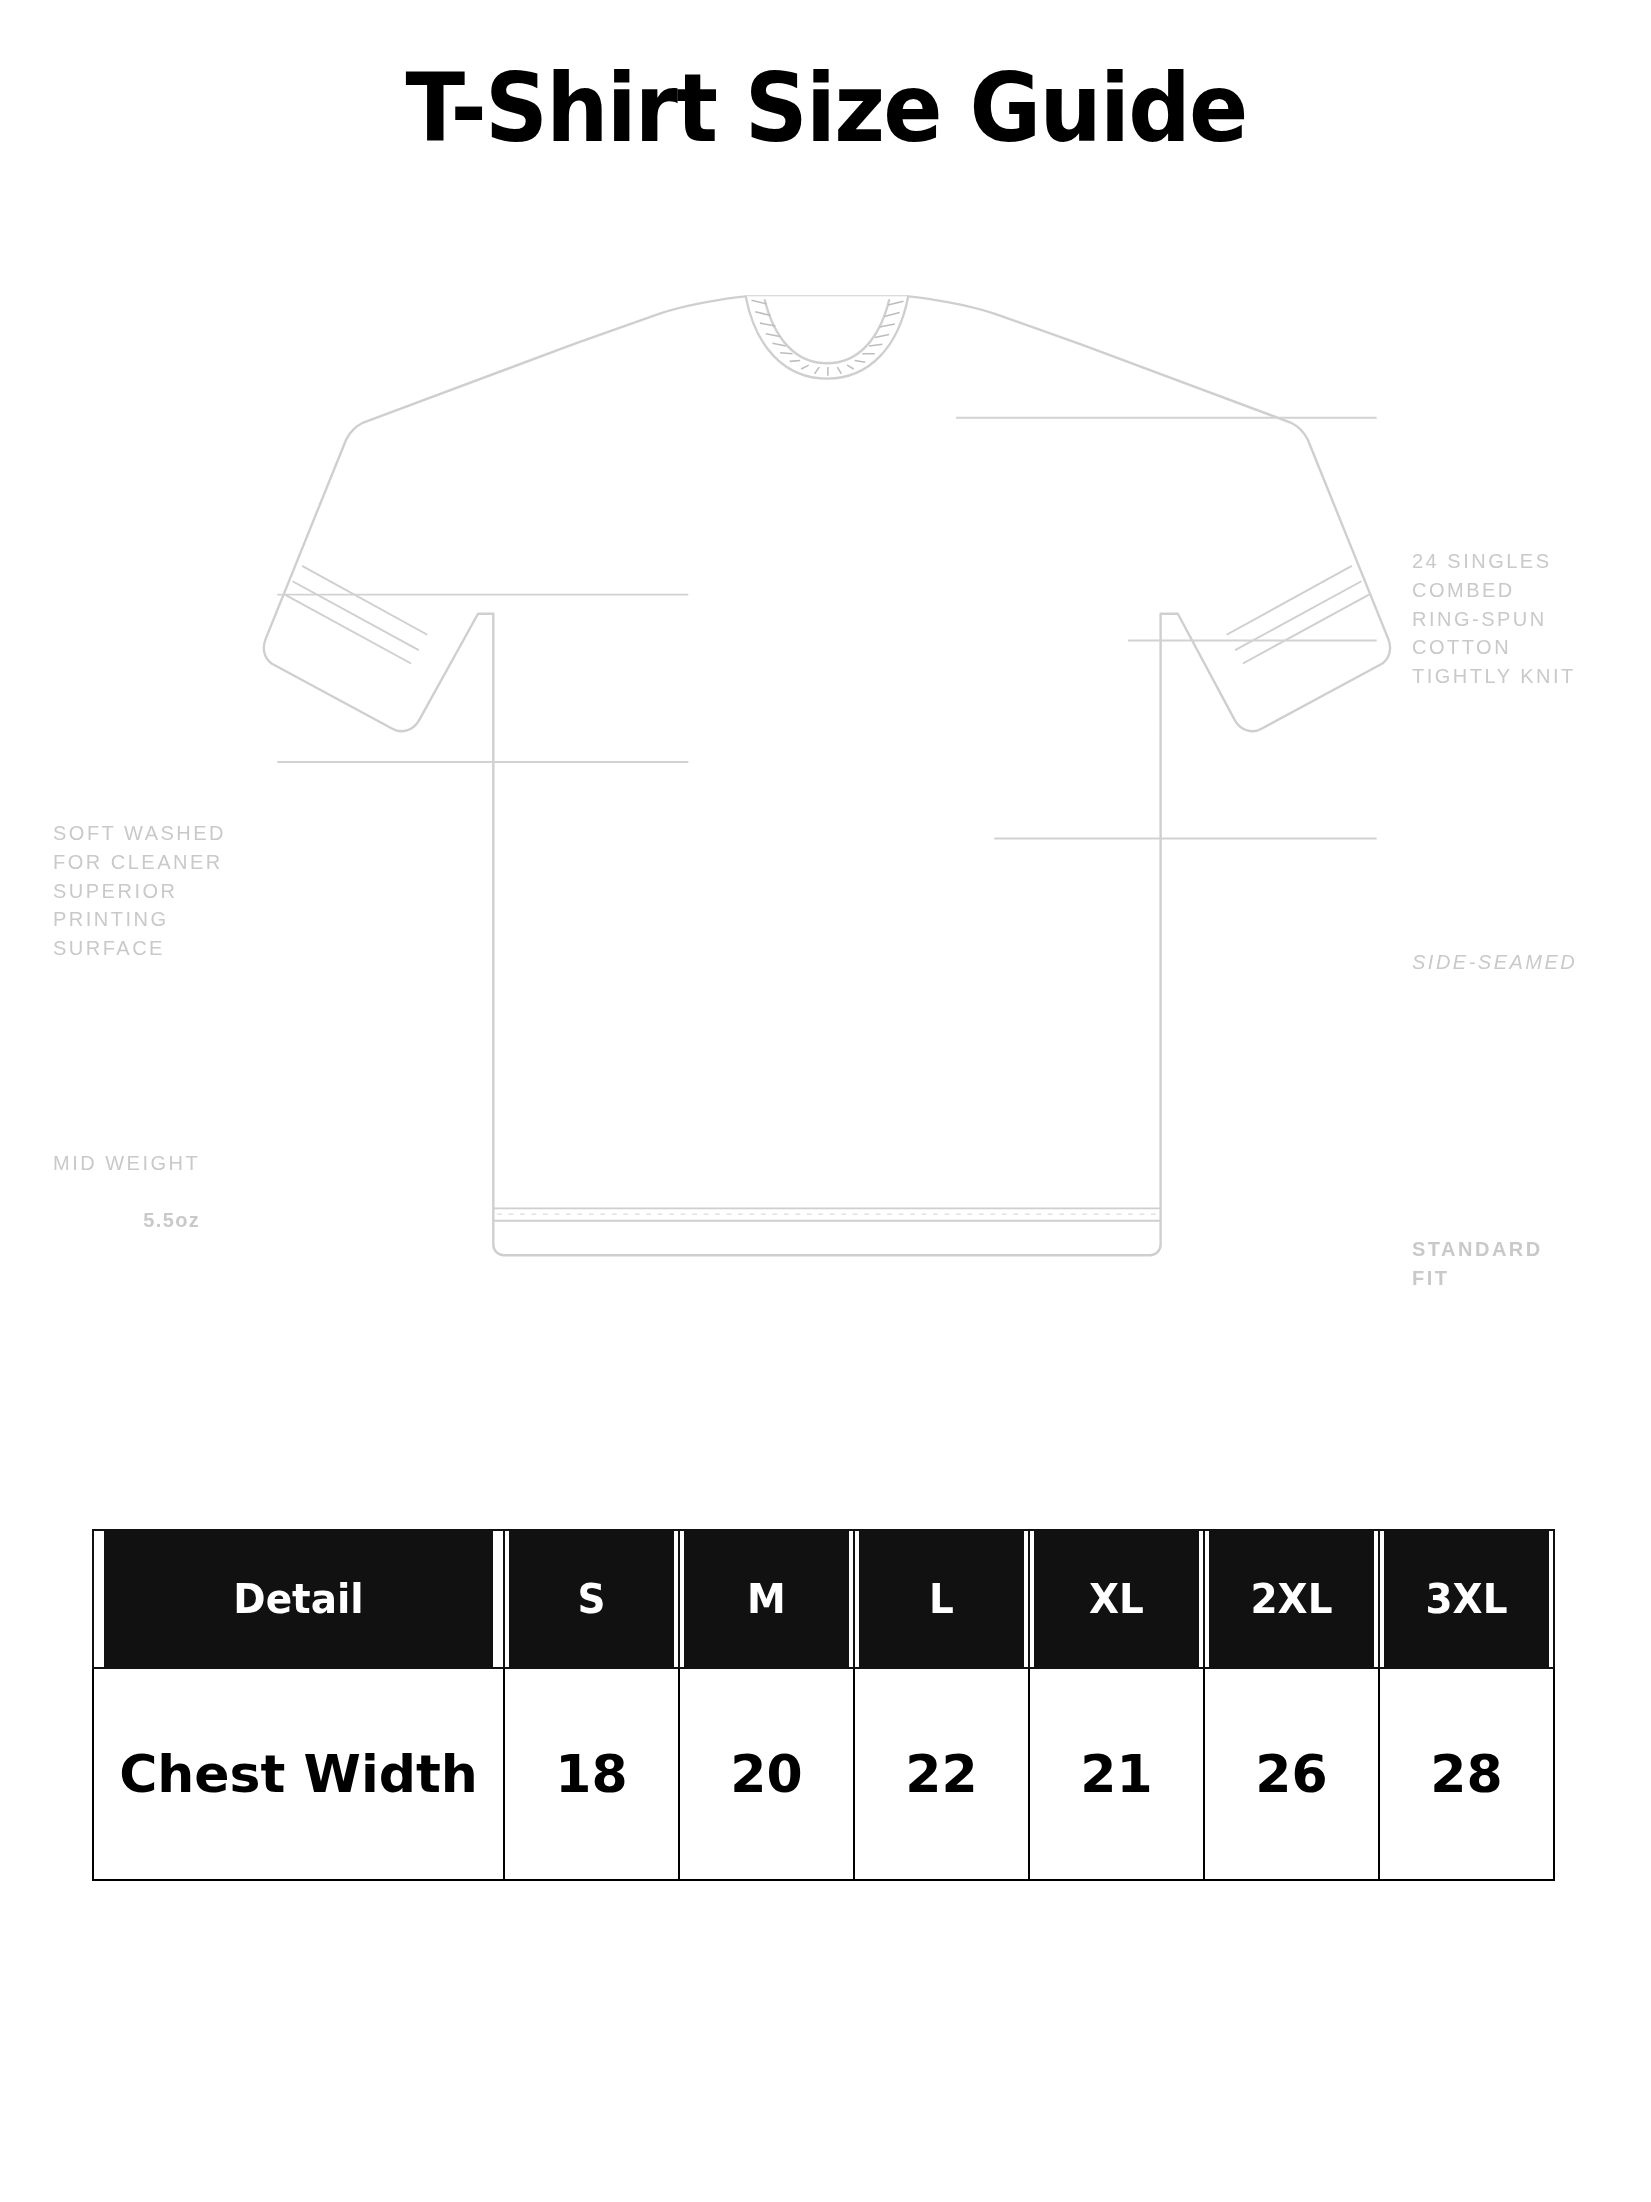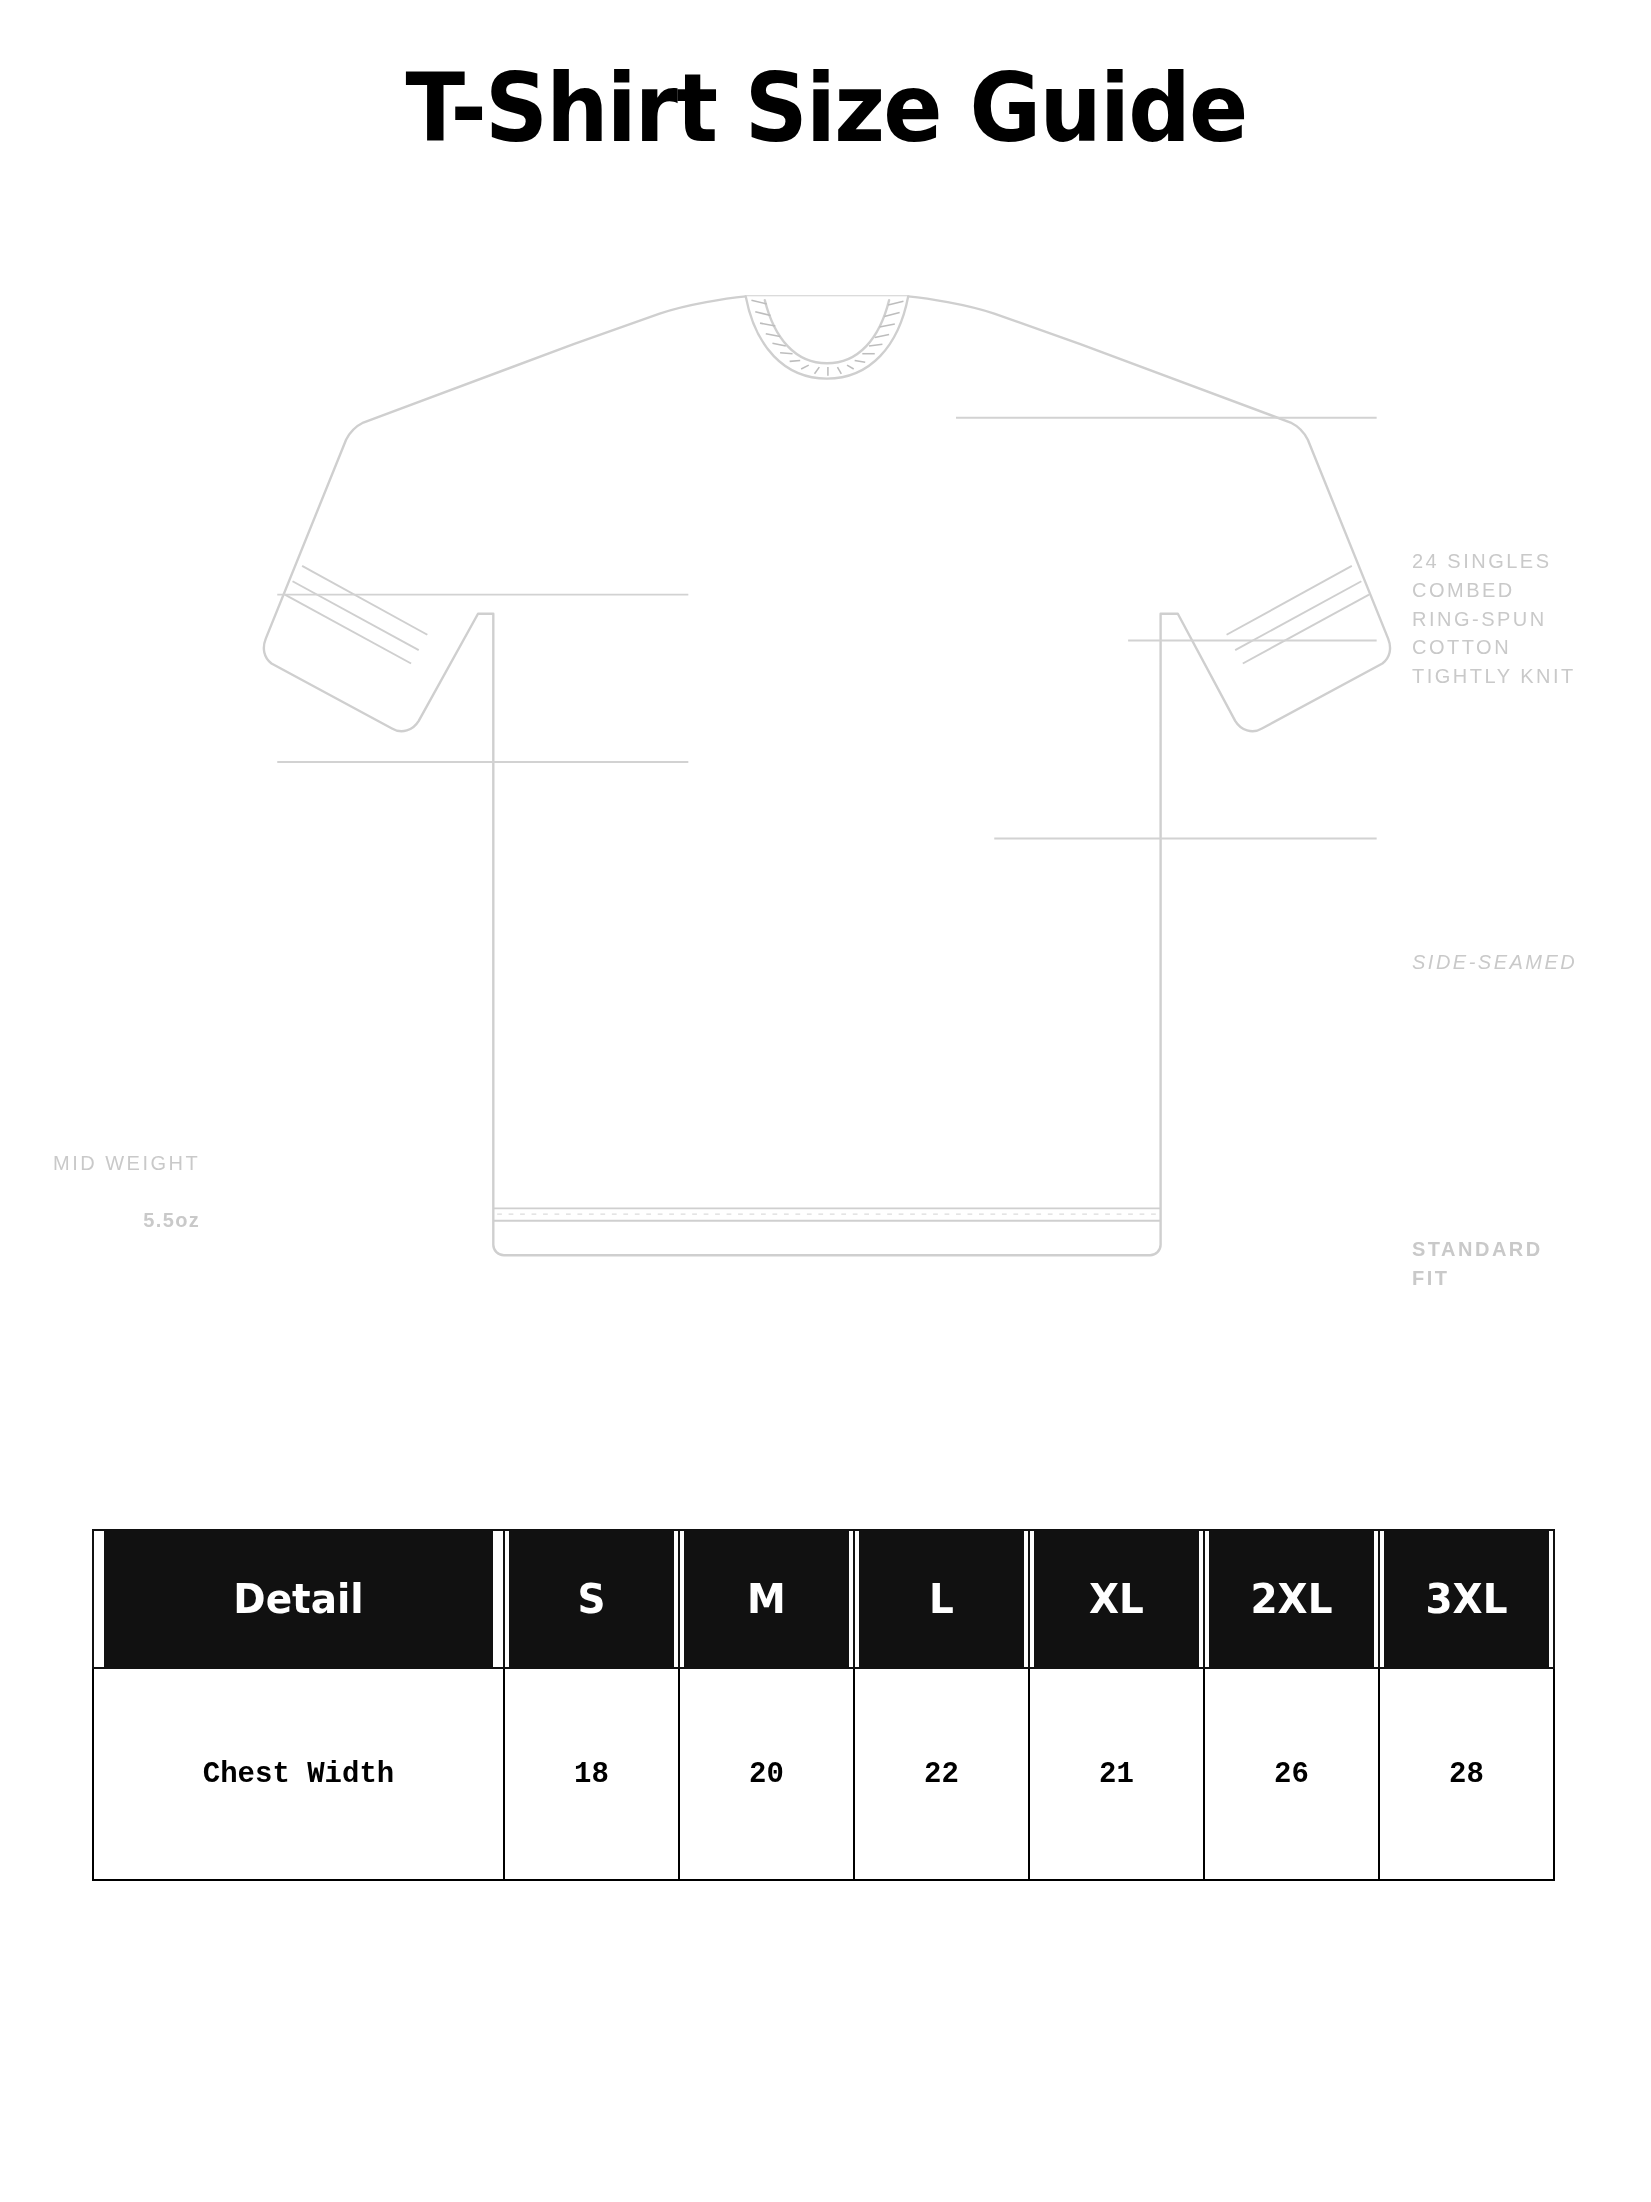--- a/index.html
+++ b/index.html
@@ -94,22 +94,21 @@
     height: 134px;
     font-size: 41px;
     letter-spacing: 0px;
     border-color: #111111;
     transform: scaleX(0.95);
   }
   .size-table tbody td {
     background: #ffffff;
     color: #000000;
     height: 208px;
-    font-size: 29px;
-    font-family: Liberation Mono, monospace;
+    font-size: 52px;
   }
   .size-table td.detail-cell,
   .size-table th.detail-head {
     text-align: center;
   }
   .col-detail { width: 411px; }
   .col-size { width: 175px; }
 </style>
 </head>
 <body>
@@ -208,20 +207,25 @@
       <line x1="1040" y1="585" x2="1440" y2="585"></line>
     </g>
   </svg>
 
   <div class="callout left" id="c-24singles">24 SINGLES
 COMBED
 RING-SPUN
 COTTON
 TIGHTLY KNIT</div>
 
+  <div class="callout left" id="c-softwashed">SOFT WASHED
+FOR CLEANER
+SUPERIOR
+PRINTING
+SURFACE</div>
 
   <div class="callout left" id="c-midweight">
     <span>MID WEIGHT</span><br>
     <span class="callout-sub">5.5oz</span>
   </div>
 
   <div class="callout left" id="c-sideseamed">SIDE-SEAMED</div>
 
   <div class="callout left" id="c-standardfit">STANDARD
 FIT</div>

